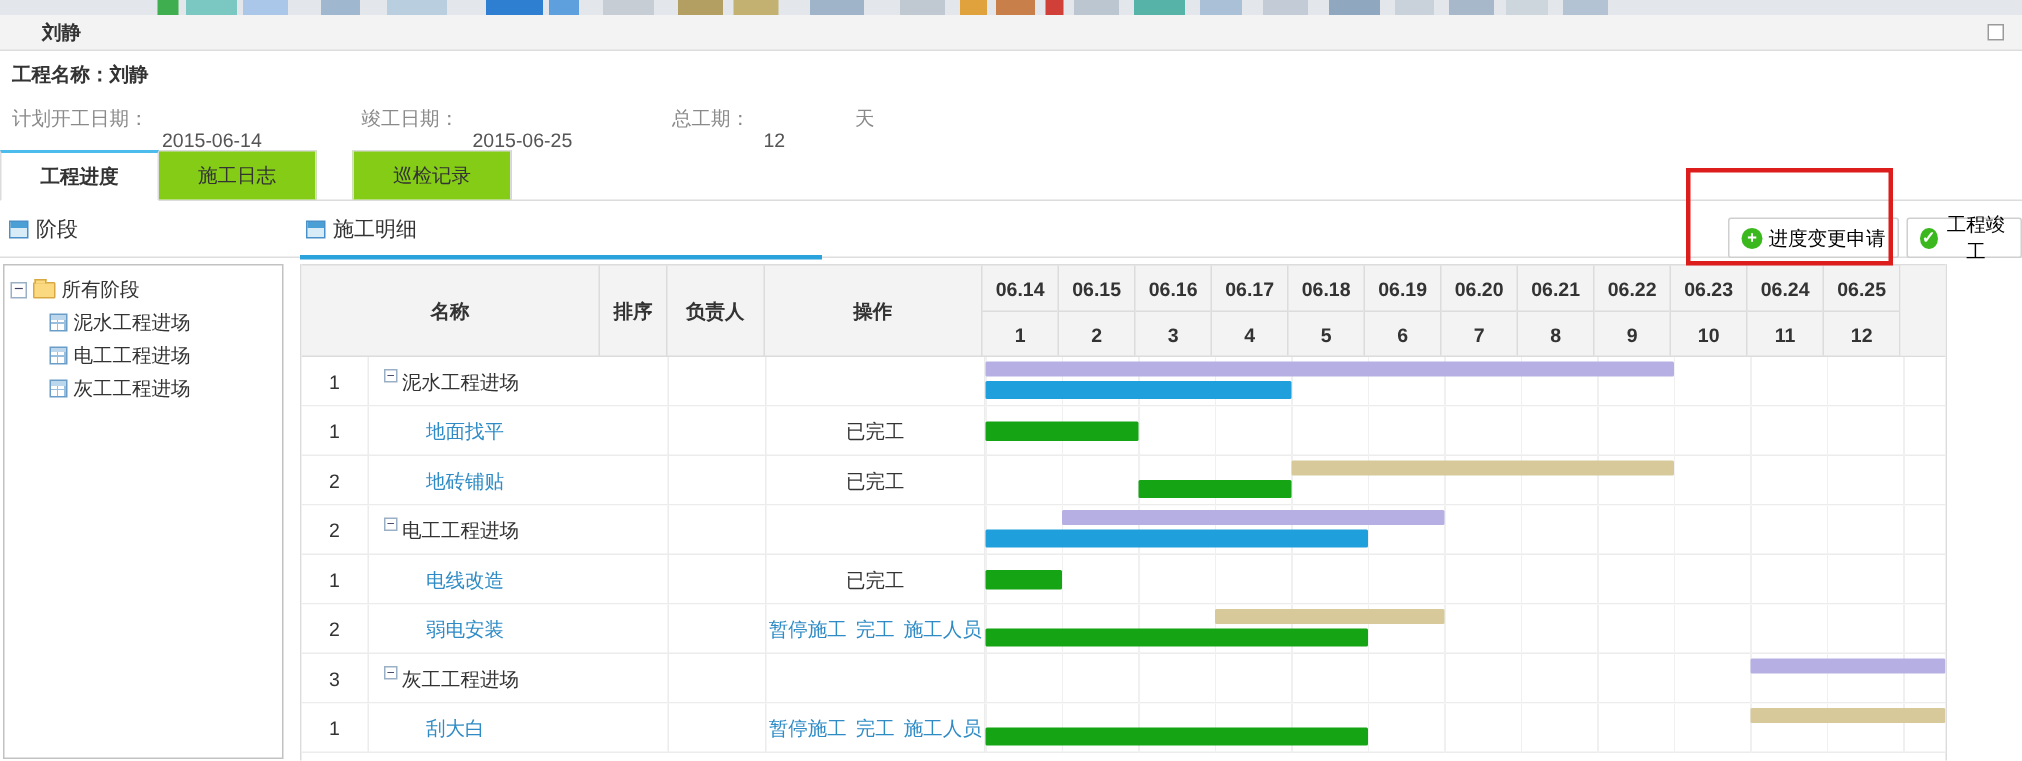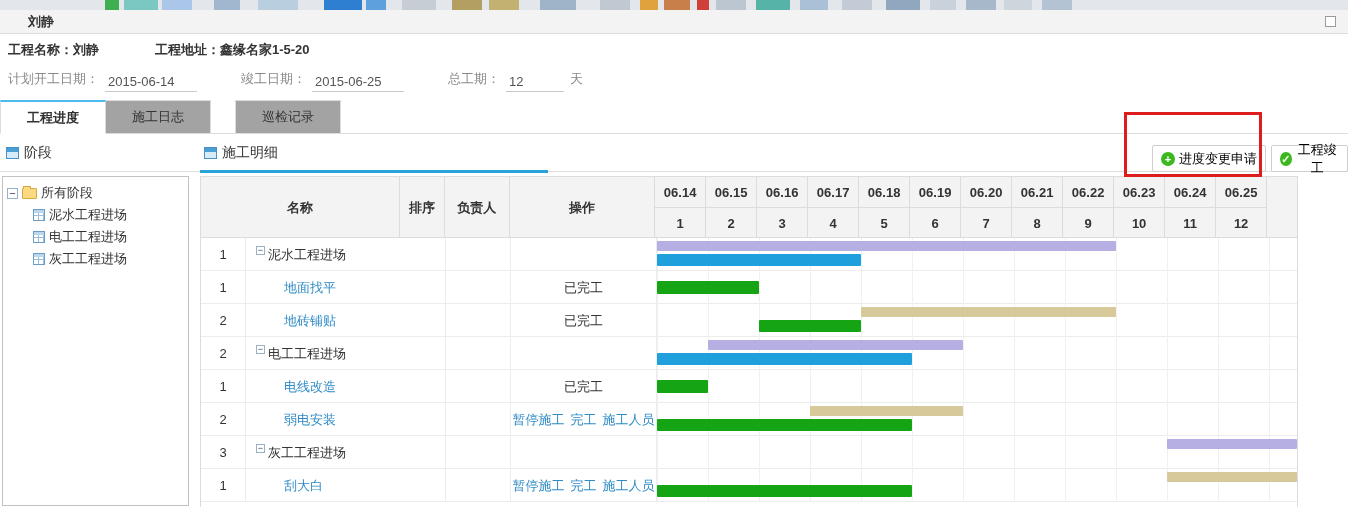--- a/index.html
+++ b/index.html
@@ -11,26 +11,26 @@
   
   #titlebar{position:absolute;left:0;top:10px;width:1348px;height:24px;background:#f3f3f3;
     border-bottom:1px solid #ddd;display:flex;align-items:center;padding:0 12px}
   #titlebar .t{font-weight:bold;margin-left:16px}
   #titlebar .winbtn{margin-left:auto;width:11px;height:11px;border:1px solid #9a9a9a;background:#fff}
   
   #info{position:absolute;left:8px;top:41px;font-weight:bold;display:flex;gap:56px}
   #daterow{position:absolute;left:8px;top:70px;color:#8a8a8a;display:flex;}
   #daterow .gap{width:38px}
   .field-val{display:inline-block;min-width:92px;border-bottom:1px solid #c9c9c9;color:#555;
-    padding:0 3px 2px;margin:4px 6px}
+    padding:0 3px 2px;margin:16px 6px}
   .field-val.small{min-width:58px}
   
   #tabs{position:absolute;left:0;top:100px;width:1348px;height:34px;border-bottom:1px solid #dcdcdc;
     display:flex;align-items:center;background:#fff}
-  .tab{height:33px;padding:0 26px;display:flex;align-items:center;background:#a3a3a3;
+  .tab{height:33px;padding:0 26px;display:flex;align-items:center;background:#84cc16;
     border:1px solid #dcdcdc;border-bottom:none;cursor:pointer;color:#333}
   .tab + .tab{border-left:none}
   .tab.sep{margin-left:24px;border-left:1px solid #dcdcdc}
   .tab.active{background:#fff;font-weight:bold;border-top:2px solid #4cbcec;height:34px;
     margin-bottom:-1px;border-bottom:1px solid #fff}
   
   #panelhead{position:absolute;left:0;top:138px;width:1348px;height:34px}
   #panelhead .line{position:absolute;left:0;bottom:0;width:1348px;height:1px;background:#dedede}
   #panelhead .blue-underline{position:absolute;left:200px;bottom:-1px;width:348px;height:3px;background:#2aa2db}
   .phead-item{position:absolute;top:6px;display:flex;align-items:center;gap:5px;font-size:14px;color:#333}
@@ -118,21 +118,20 @@
     <div class="frag" style="left: 1042px; width: 30px; background: rgb(179, 195, 211);"></div>
   </div>
 
 <div id="titlebar">
   <span class="t">刘静</span>
   <span class="winbtn"></span>
 </div>
 
 <div id="info">
   <span><span>工程名称：</span><span>刘静</span></span>
-  <span><span>工程地址：</span><span>鑫缘名家1-5-20</span></span>
 </div>
 
 <div id="daterow">
   <span>计划开工日期：</span>
   <span class="field-val">2015-06-14</span>
   <span class="gap"></span>
   <span>竣工日期：</span>
   <span class="field-val">2015-06-25</span>
   <span class="gap"></span>
   <span>总工期：</span>

